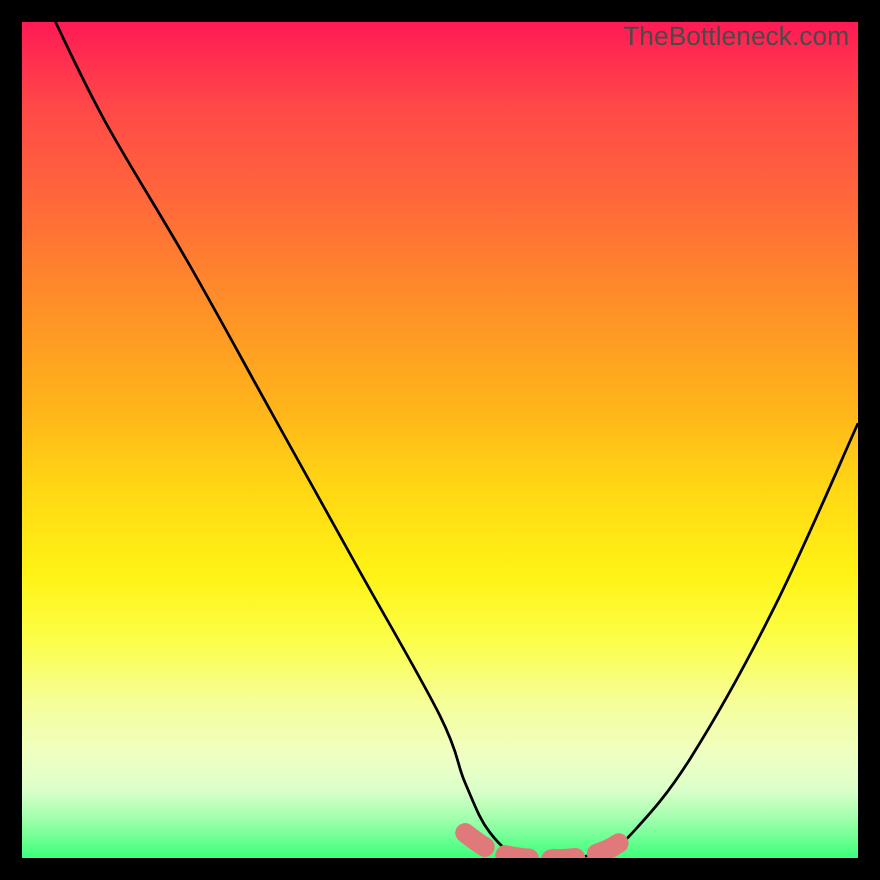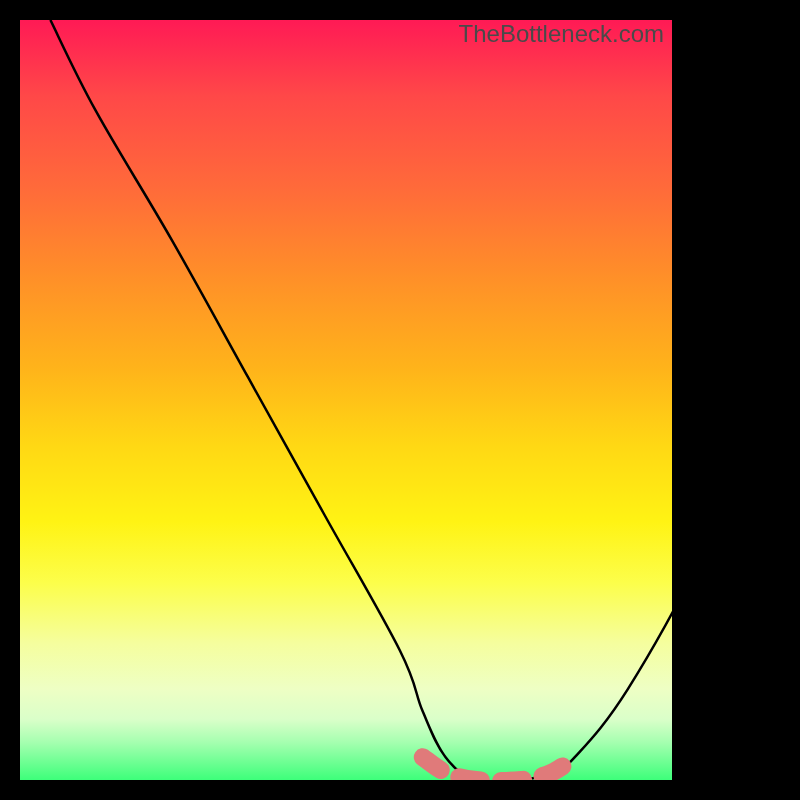--- a/index.html
+++ b/index.html
@@ -8,21 +8,21 @@
     width: 800px;
     height: 800px;
     background: #000;
     position: relative;
     font-family: Arial, Helvetica, sans-serif;
   }
   .frame {
     position: absolute;
     left: 20px;
     top: 20px;
-    width: 652px;
+    width: 760px;
     height: 760px;
     background: linear-gradient(to bottom,
       #ff1a55 0%,
       #ff4848 10%,
       #ff6a3a 22%,
       #ff9028 34%,
       #ffb41a 46%,
       #ffd814 56%,
       #fff314 66%,
       #fcfe4a 74%,

